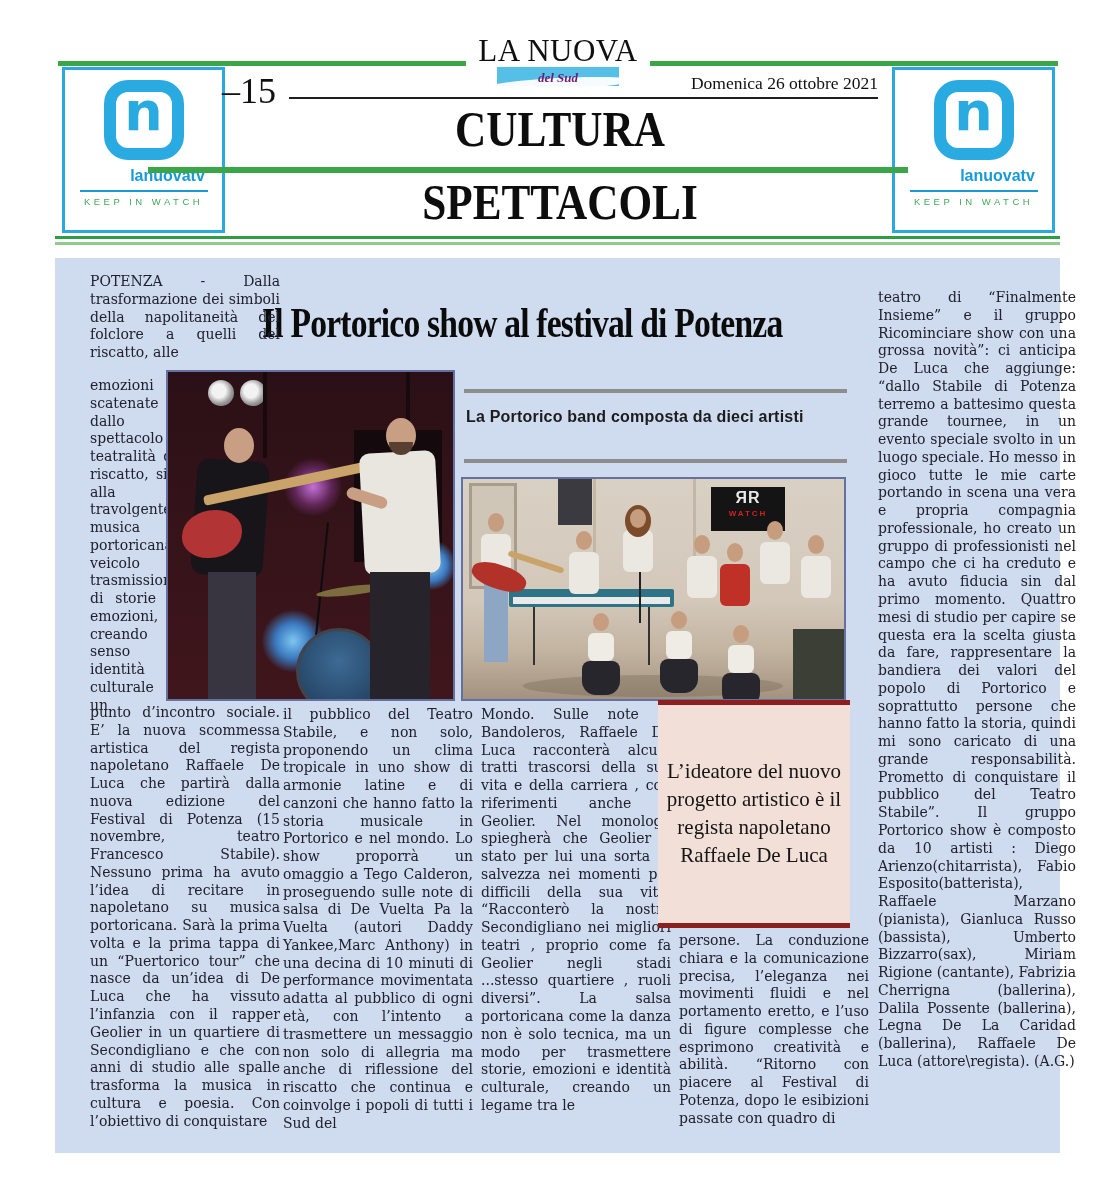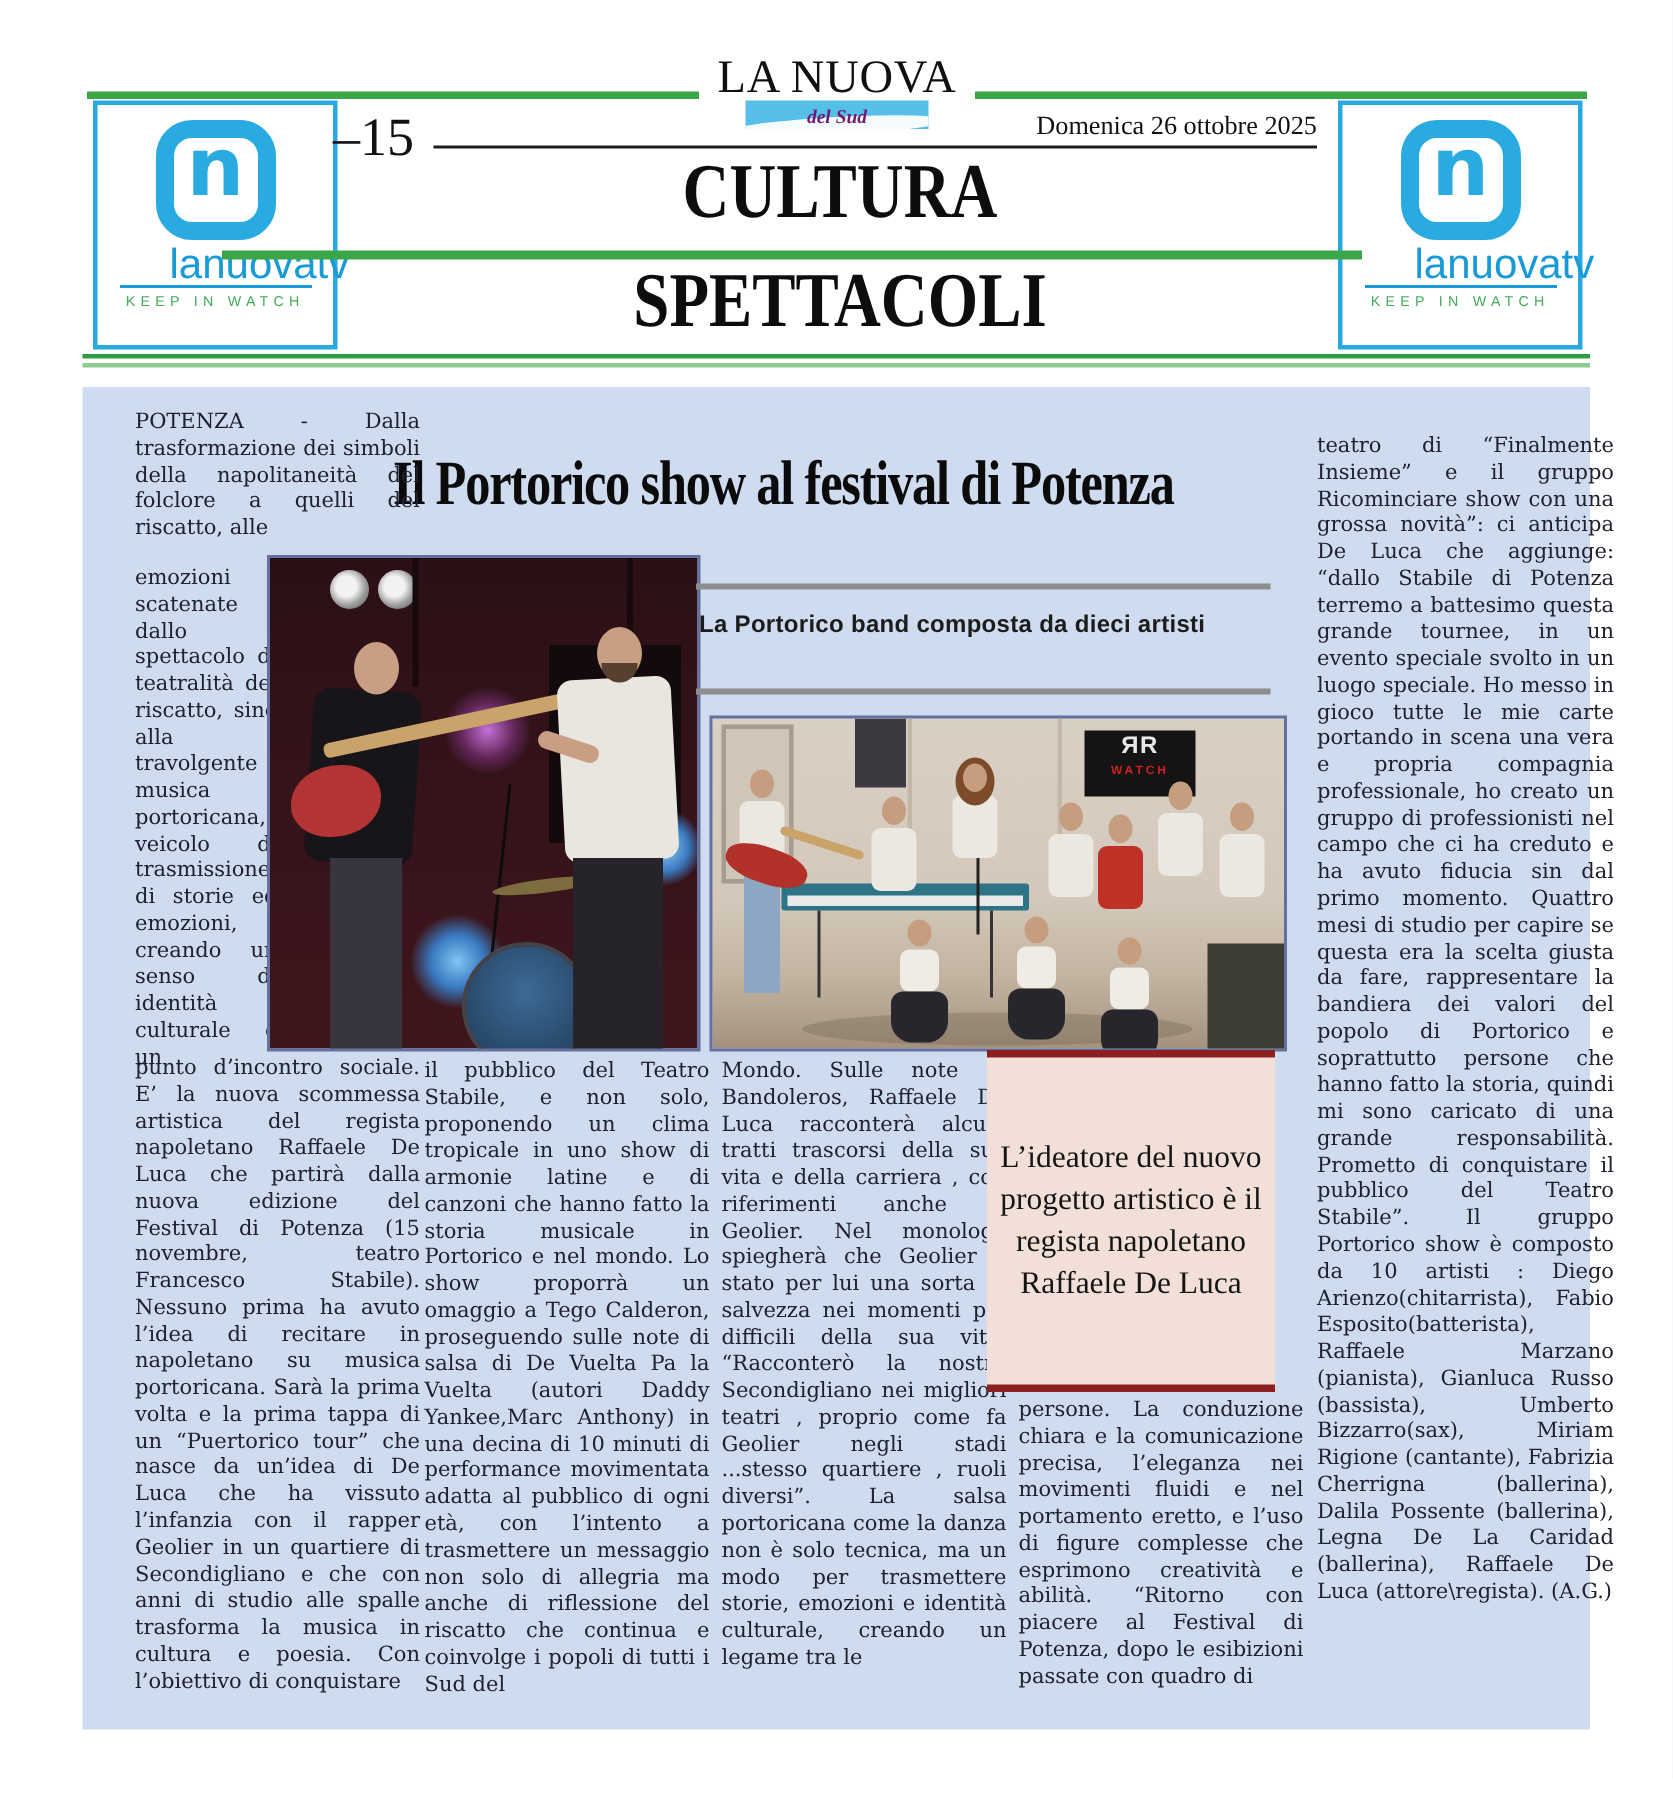--- a/index.html
+++ b/index.html
@@ -19,21 +19,21 @@
   #masthead-sub .wave{position:absolute;z-index:1;left:-10%;top:11px;width:120%;height:12px;background:#ffffff;
             border-radius:50%;transform:rotate(-3deg);opacity:.95;}
 
   .logo-box{position:absolute;top:67px;width:163px;height:166px;background:#ffffff;
             border:3px solid #2aa9e0;box-sizing:border-box;text-align:center;}
   #logo-left{left:62px;} #logo-right{left:892px;}
   .n-badge{margin:10px auto 2px;width:80px;height:80px;border:12px solid #29abe2;border-radius:24px;
            box-sizing:border-box;position:relative;background:#fff;}
   .n-badge .n-letter{position:absolute;left:0;right:0;top:-12px;font-family:"DejaVu Sans",sans-serif;
            font-weight:bold;font-size:54px;line-height:64px;color:#29abe2;}
-  .logo-name{font-family:"Liberation Sans",sans-serif;font-weight:normal;font-size:28px;color:#189ad6;line-height:27px;padding-left:48px;}
+  .logo-name{font-family:"Liberation Sans",sans-serif;font-weight:bold;font-size:16px;color:#189ad6;line-height:27px;padding-left:48px;}
   .logo-underline{margin:1px auto 4px;width:128px;height:2px;background:#189ad6;}
   .logo-tagline{font-family:"Liberation Sans",sans-serif;font-size:9.5px;letter-spacing:3.5px;color:#43ab58;}
 
   #page-number{left:222px;top:70px;font-family:"Liberation Serif",serif;font-size:36px;color:#111;}
   #header-thinline{left:289px;top:97px;width:589px;height:2px;background:#1e1e1e;}
   #date{left:600px;top:73px;width:278px;text-align:right;font-family:"Liberation Serif",serif;
         font-size:17.5px;color:#101010;}
   .section-title{position:absolute;left:280px;width:560px;text-align:center;
         font-family:"Liberation Serif",serif;font-weight:bold;font-size:47px;color:#0d0d0d;
         transform:scale(.92,1.1);}
@@ -65,21 +65,21 @@
   #caption{left:466px;top:408px;width:380px;font-family:"Liberation Sans",sans-serif;font-weight:bold;
         font-size:16px;color:#1c1c1c;letter-spacing:.2px;}
 
   #quote{left:658px;top:700px;width:192px;height:228px;background:#f2e0d8;
         border-top:5px solid #8c1f1f;border-bottom:5px solid #8c1f1f;box-sizing:border-box;
         display:flex;align-items:center;justify-content:center;}
   .quote-text{font-family:"Liberation Serif",serif;font-size:21px;line-height:1.33;text-align:center;
         color:#151515;padding:0 5px;}
 
   
-  .photo{position:absolute;overflow:hidden;border:2px solid #64719f;box-sizing:border-box;margin-left:12px;}
+  .photo{position:absolute;overflow:hidden;border:2px solid #64719f;box-sizing:border-box;}
   .ps{position:absolute;}
   #photo1{left:166px;top:370px;width:289px;height:331px;
         background:linear-gradient(180deg,#2a1016,#341319 45%,#3f161c);}
   .p1-light{width:26px;height:26px;border-radius:50%;
         background:radial-gradient(circle at 42% 42%,#f2f2f2 0 32%,#9a9a9a 60%,#555);}
   .p1-truss{width:4px;background:#17090d;}
   .p1-glow-purple{left:116px;top:86px;width:58px;height:58px;border-radius:50%;
         background:radial-gradient(circle,#c470d6 0%,rgba(150,60,160,.45) 45%,rgba(0,0,0,0) 72%);}
   .p1-speaker{left:186px;top:58px;width:88px;height:132px;background:#140a0e;}
   .p1-glow-blue1{left:94px;top:238px;width:62px;height:62px;border-radius:50%;
@@ -157,21 +157,21 @@
     <div class="n-badge">
       <span class="n-letter">n</span>
     </div>
     <div class="logo-name">lanuovatv</div>
     <div class="logo-underline"></div>
     <div class="logo-tagline">KEEP IN WATCH</div>
   </div>
 
   <div class="abs" id="page-number">–15</div>
   <div class="abs" id="header-thinline"></div>
-  <div class="abs" id="date">Domenica 26 ottobre 2025</div>
+  <div class="abs" id="date">Domenica 26 ottobre 2021</div>
   <div class="section-title" id="cultura">CULTURA</div>
   <div class="green-hline" id="midline"></div>
   <div class="section-title" id="spettacoli">SPETTACOLI</div>
   <div class="abs" id="dbl-a"></div>
   <div class="abs" id="dbl-b"></div>
 
   <div class="abs" id="article-bg"></div>
 
   <div class="abs" id="headline">
     <span class="headline-text">Il Portorico show al festival di Potenza</span>

